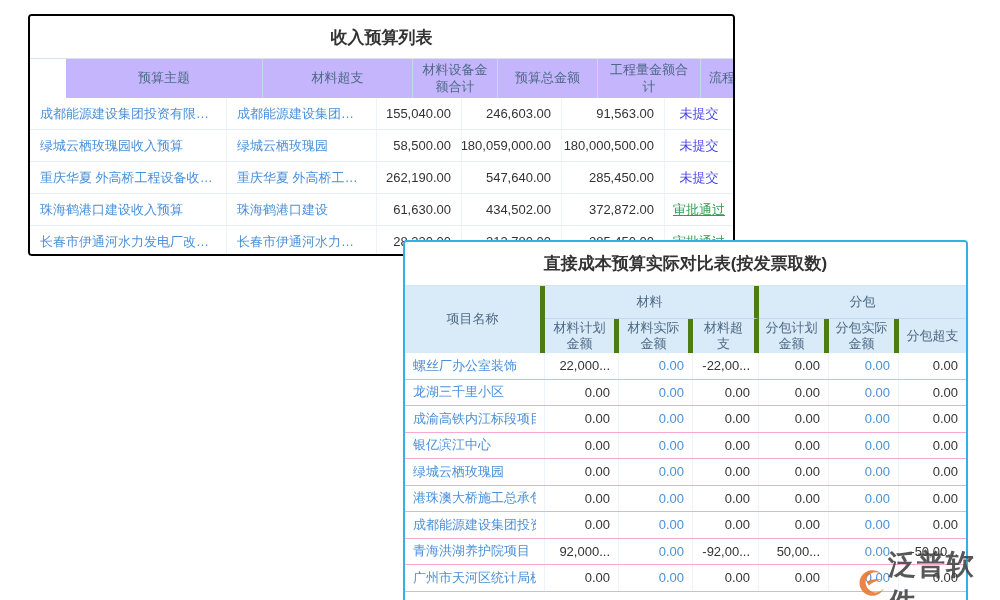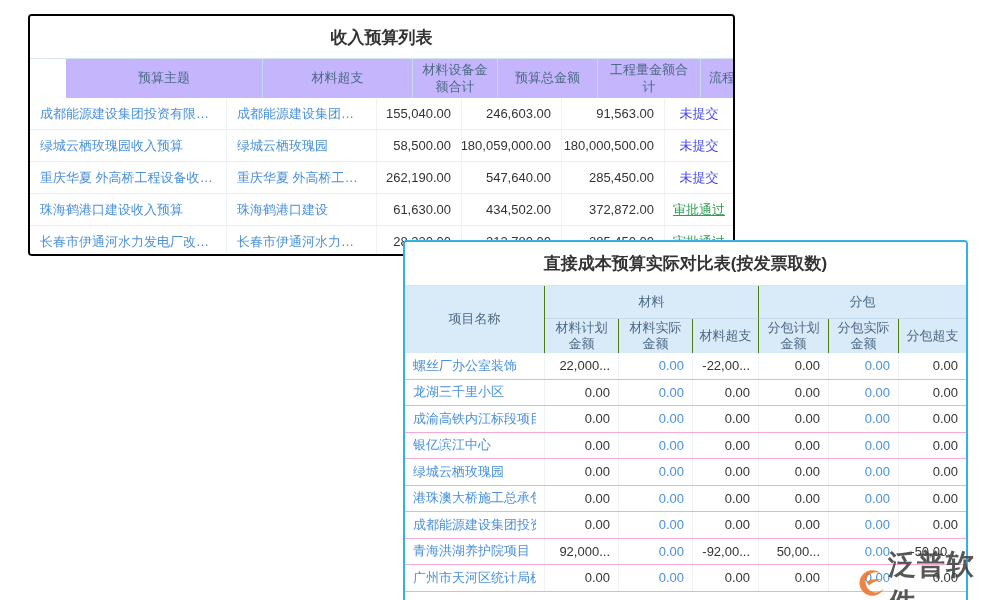--- a/index.html
+++ b/index.html
@@ -33,21 +33,21 @@
   .status-link { font-size:13px; cursor:pointer; text-decoration:none; }
   .status-link.pending  { color:#4444e8; }
   .status-link.approved { color:#2e9e50; text-decoration:underline; }
 
   
   .cost-grid { display:grid; grid-template-columns:140px 74px 74px 66px 70px 70px 67px; }
   .cost-head { background:#d9eaf8; display:grid;
                grid-template-columns:140px 74px 74px 66px 70px 70px 67px;
                grid-template-rows:33px 34px; }
   .cost-head .hcell { display:flex; align-items:center; justify-content:center; text-align:center;
-                      font-size:13px; color:#4d6a85; border-right:1px solid #4d7c0f;
+                      font-size:13px; color:#4d6a85; border-right:5px solid #4d7c0f;
                       line-height:1.25; padding:2px 5px; }
   .cost-head .name-h   { grid-row:1 / 3; grid-column:1; }
   .cost-head .grp-mat  { grid-row:1; grid-column:2 / 5; border-bottom:1px solid #c3d9ec; }
   .cost-head .grp-sub  { grid-row:1; grid-column:5 / 8; border-bottom:1px solid #c3d9ec; border-right:none; }
   .cost-head .sub:last-child { border-right:none; }
   .cost-row { height:26.5px; background:#ffffff; border-bottom:1px solid #f9a8d4; }
   .cost-row .cell { display:flex; align-items:center; font-size:13px; color:#333333;
                     border-right:1px solid #eef3f8; padding:0 8px; overflow:hidden; white-space:nowrap; }
   .cost-row .cell:last-child { border-right:none; }
   .cost-row .name-cell a { text-overflow:clip; }

